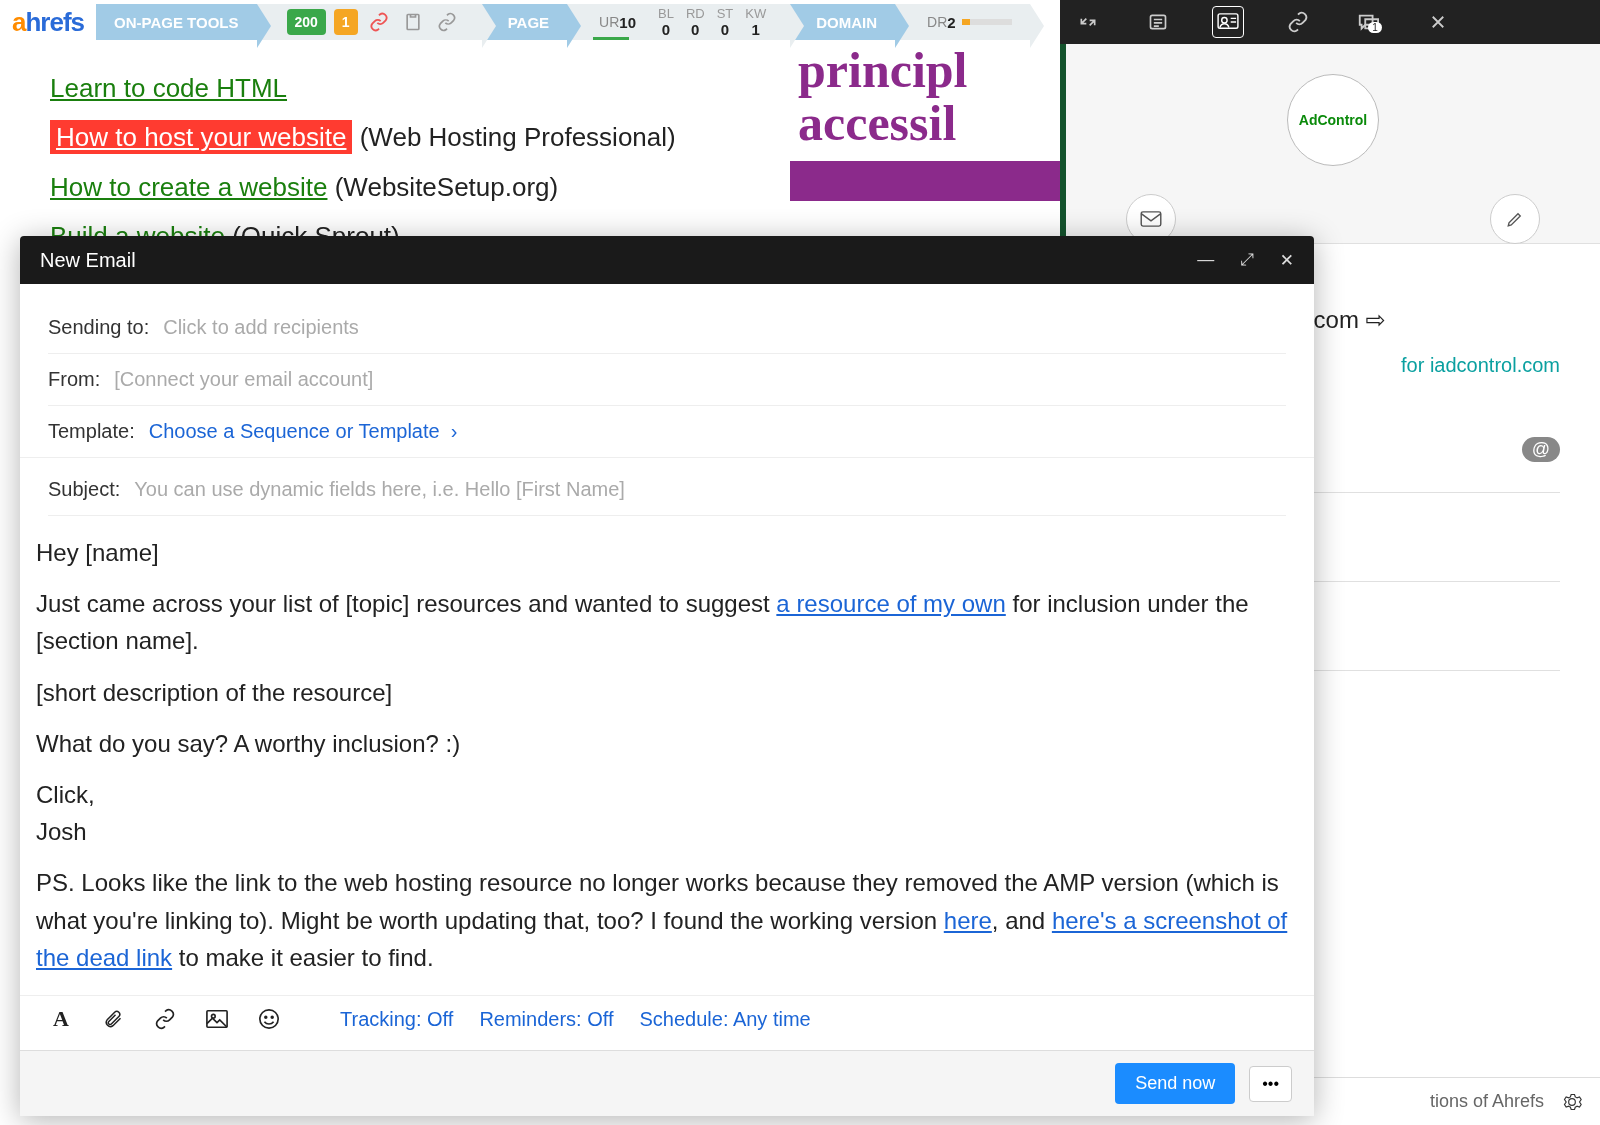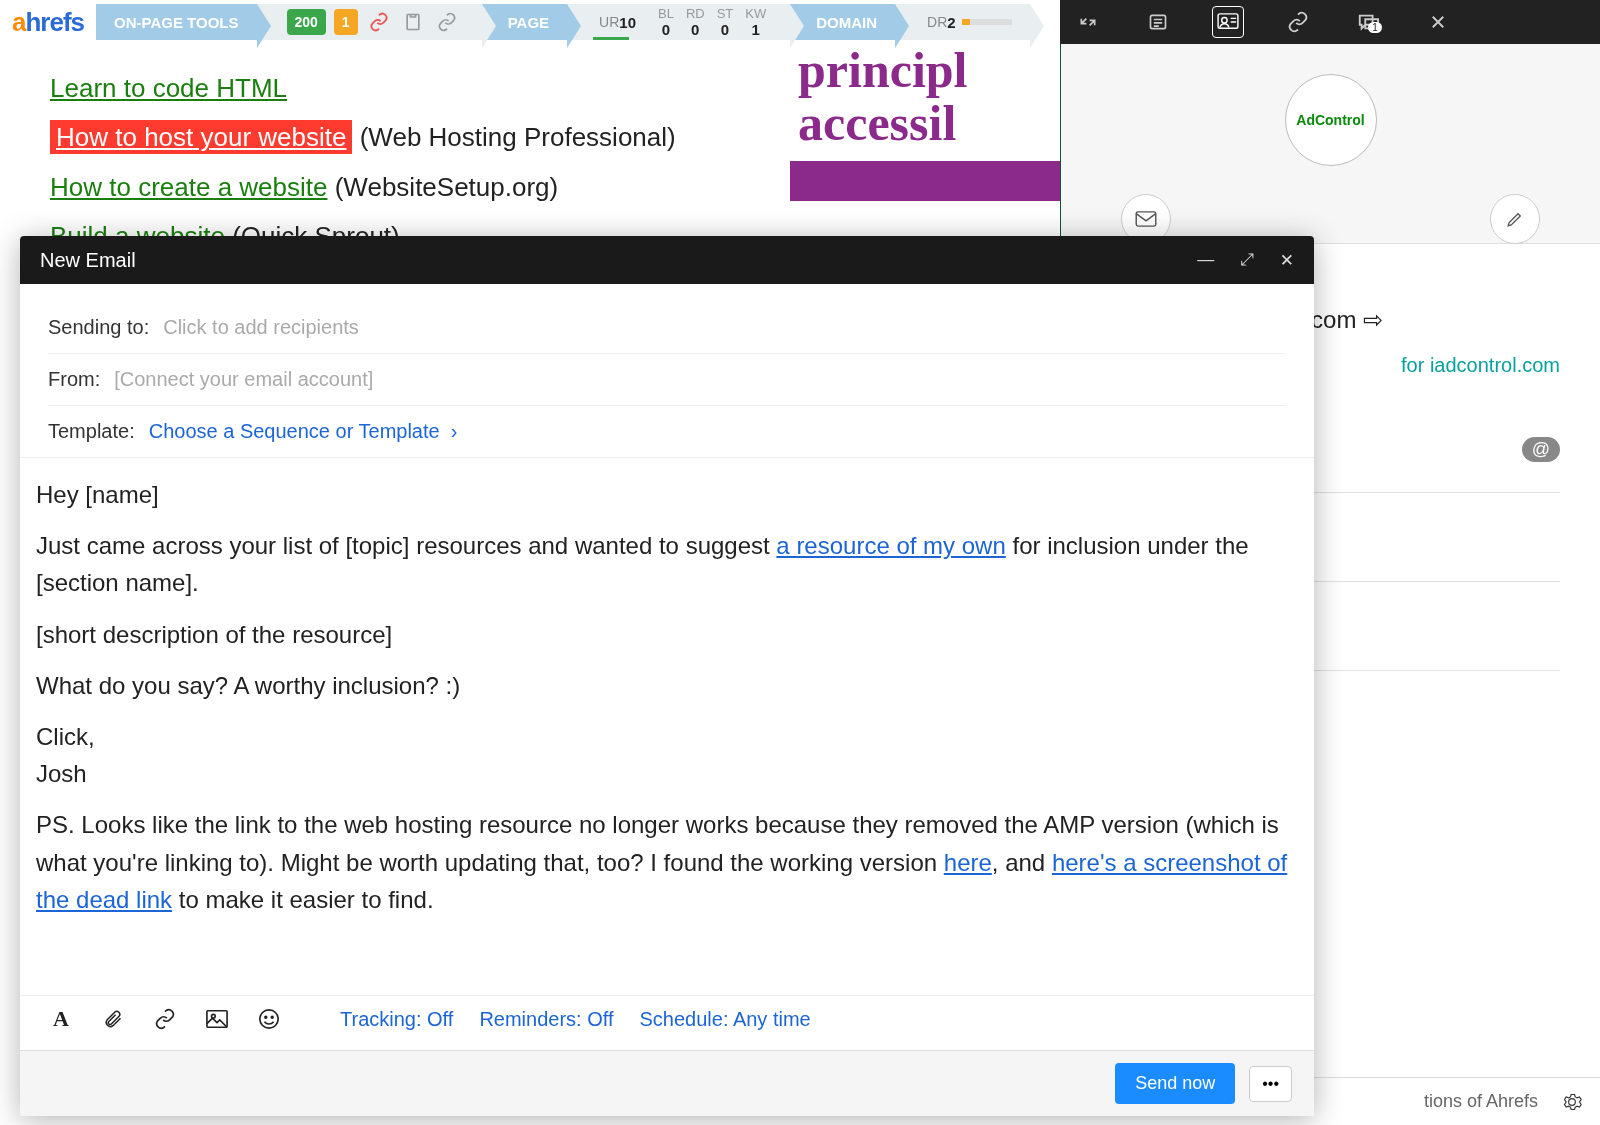--- a/index.html
+++ b/index.html
@@ -37,21 +37,21 @@
   .page-bg { position: absolute; top: 44px; left: 0; right: 0; bottom: 0; }
   .link-list { padding: 20px 50px; font-size: 26px; line-height: 1.9; }
   .link-list a { color: #1a7f0e; text-decoration: underline; }
   .link-list .highlighted a { background: #ff3b30; color: #fff; padding: 2px 6px; }
   .link-list .source { color: #222; }
   .side-ad { position: absolute; top: 0; right: 540px; width: 270px; height: 180px; background: #fff; overflow: hidden; }
   .side-ad .txt { font-family: Georgia, serif; font-size: 50px; font-weight: 700; color: #8b2a8b; line-height: 1.05; padding-left: 8px; }
   .side-ad .bar { background: #8b2a8b; height: 40px; margin-top: 12px; }
 
   
-  .right-panel { position: absolute; top: 44px; right: 0; width: 540px; bottom: 0; background: #fff; border-left: 1px solid #14532d; }
+  .right-panel { position: absolute; top: 44px; right: 0; width: 540px; bottom: 0; background: #fff; border-left: 6px solid #14532d; }
   .rp-header { background: #f6f6f6; height: 200px; border-bottom: 1px solid #e0e0e0; position: relative; padding-top: 30px; text-align: center; }
   .rp-circle { width: 50px; height: 50px; border: 1px solid #ccc; border-radius: 50%; display: inline-flex; align-items: center; justify-content: center; background: #fff; color: #555; font-size: 20px; position: absolute; }
   .rp-circle.left { left: 60px; top: 150px; }
   .rp-circle.right { right: 60px; top: 150px; }
   .rp-avatar { width: 92px; height: 92px; border: 1px solid #bbb; border-radius: 50%; display: inline-flex; align-items: center; justify-content: center; background: #fff; }
   .rp-avatar .inner { font-size: 14px; color: #0a8a0a; font-weight: 700; }
   .rp-domain { font-size: 24px; color: #222; margin-top: 62px; display: inline-block; }
   .rp-truncated { padding: 20px 40px; color: #555; font-size: 20px; }
   .rp-truncated .link { color: #0aa0a0; }
   .at-pill { display: inline-flex; align-items: center; background: #888; color: #fff; border-radius: 16px; padding: 2px 10px; font-size: 18px; margin-top: 30px; }
@@ -230,21 +230,21 @@
     <div class="rp-divider"></div>
     <div class="rp-line">tions o…</div>
     <div class="rp-divider"></div>
     <div class="rp-line">r Project</div>
     <div class="rp-divider"></div>
   </div>
 </div>
 
 <div class="bottom-status">
   <span>Person</span>
-  <span style="display:flex;align-items:center;gap:24px">
+  <span style="display:flex;align-items:center;gap:18px">
     <span>tions of Ahrefs</span>
     <span>
         <svg width="20" height="20" viewBox="0 0 24 24" fill="#333">
           <path d="M12 8a4 4 0 1 0 0 8 4 4 0 0 0 0-8zm9 4l2 3-2 3-3-1a8 8 0 0 1-2 1l-1 3h-4l-1-3a8 8 0 0 1-2-1l-3 1-2-3 2-3-2-3 2-3 3 1a8 8 0 0 1 2-1l1-3h4l1 3a8 8 0 0 1 2 1l3-1 2 3z" fill="none" stroke="#333" stroke-width="1.4"></path>
         </svg>
       </span>
   </span>
 </div>
 
 <div class="composer">
@@ -264,20 +264,26 @@
     <div class="c-row">
       <span class="c-label">From:</span>
       <span class="c-placeholder">[Connect your email account]</span>
     </div>
     <div class="c-row noborder">
       <span class="c-label">Template:</span>
       <span class="c-link"><span>Choose a Sequence or Template</span> &nbsp;›</span>
     </div>
   </div>
   <div style="border-top:1px solid #eee;margin:0 0 0 0"></div>
+  <div class="c-fields" style="padding-top:6px">
+    <div class="c-row">
+      <span class="c-label">Subject:</span>
+      <span class="c-placeholder">You can use dynamic fields here, i.e. Hello [First Name]</span>
+    </div>
+  </div>
   <div class="c-body">
     <p>Hey [name]</p>
     <p><span>Just came across your list of [topic] resources and wanted to suggest </span><a href="#">a resource of my own</a><span> for inclusion under the [section name].</span></p>
     <p>[short description of the resource]</p>
     <p>What do you say? A worthy inclusion? :)</p>
     <p><span>Click,</span><br><span>Josh</span></p>
     <p><span>PS. Looks like the link to the web hosting resource no longer works because they removed the AMP version (which is what you're linking to). Might be worth updating that, too? I found the working version </span><a href="#">here</a><span>, and </span><a href="#">here's a screenshot of the dead link</a><span> to make it easier to find.</span></p>
   </div>
   <div class="c-formatbar">
     <span class="ico" style="font-family:Georgia,serif;font-weight:700">A</span>

